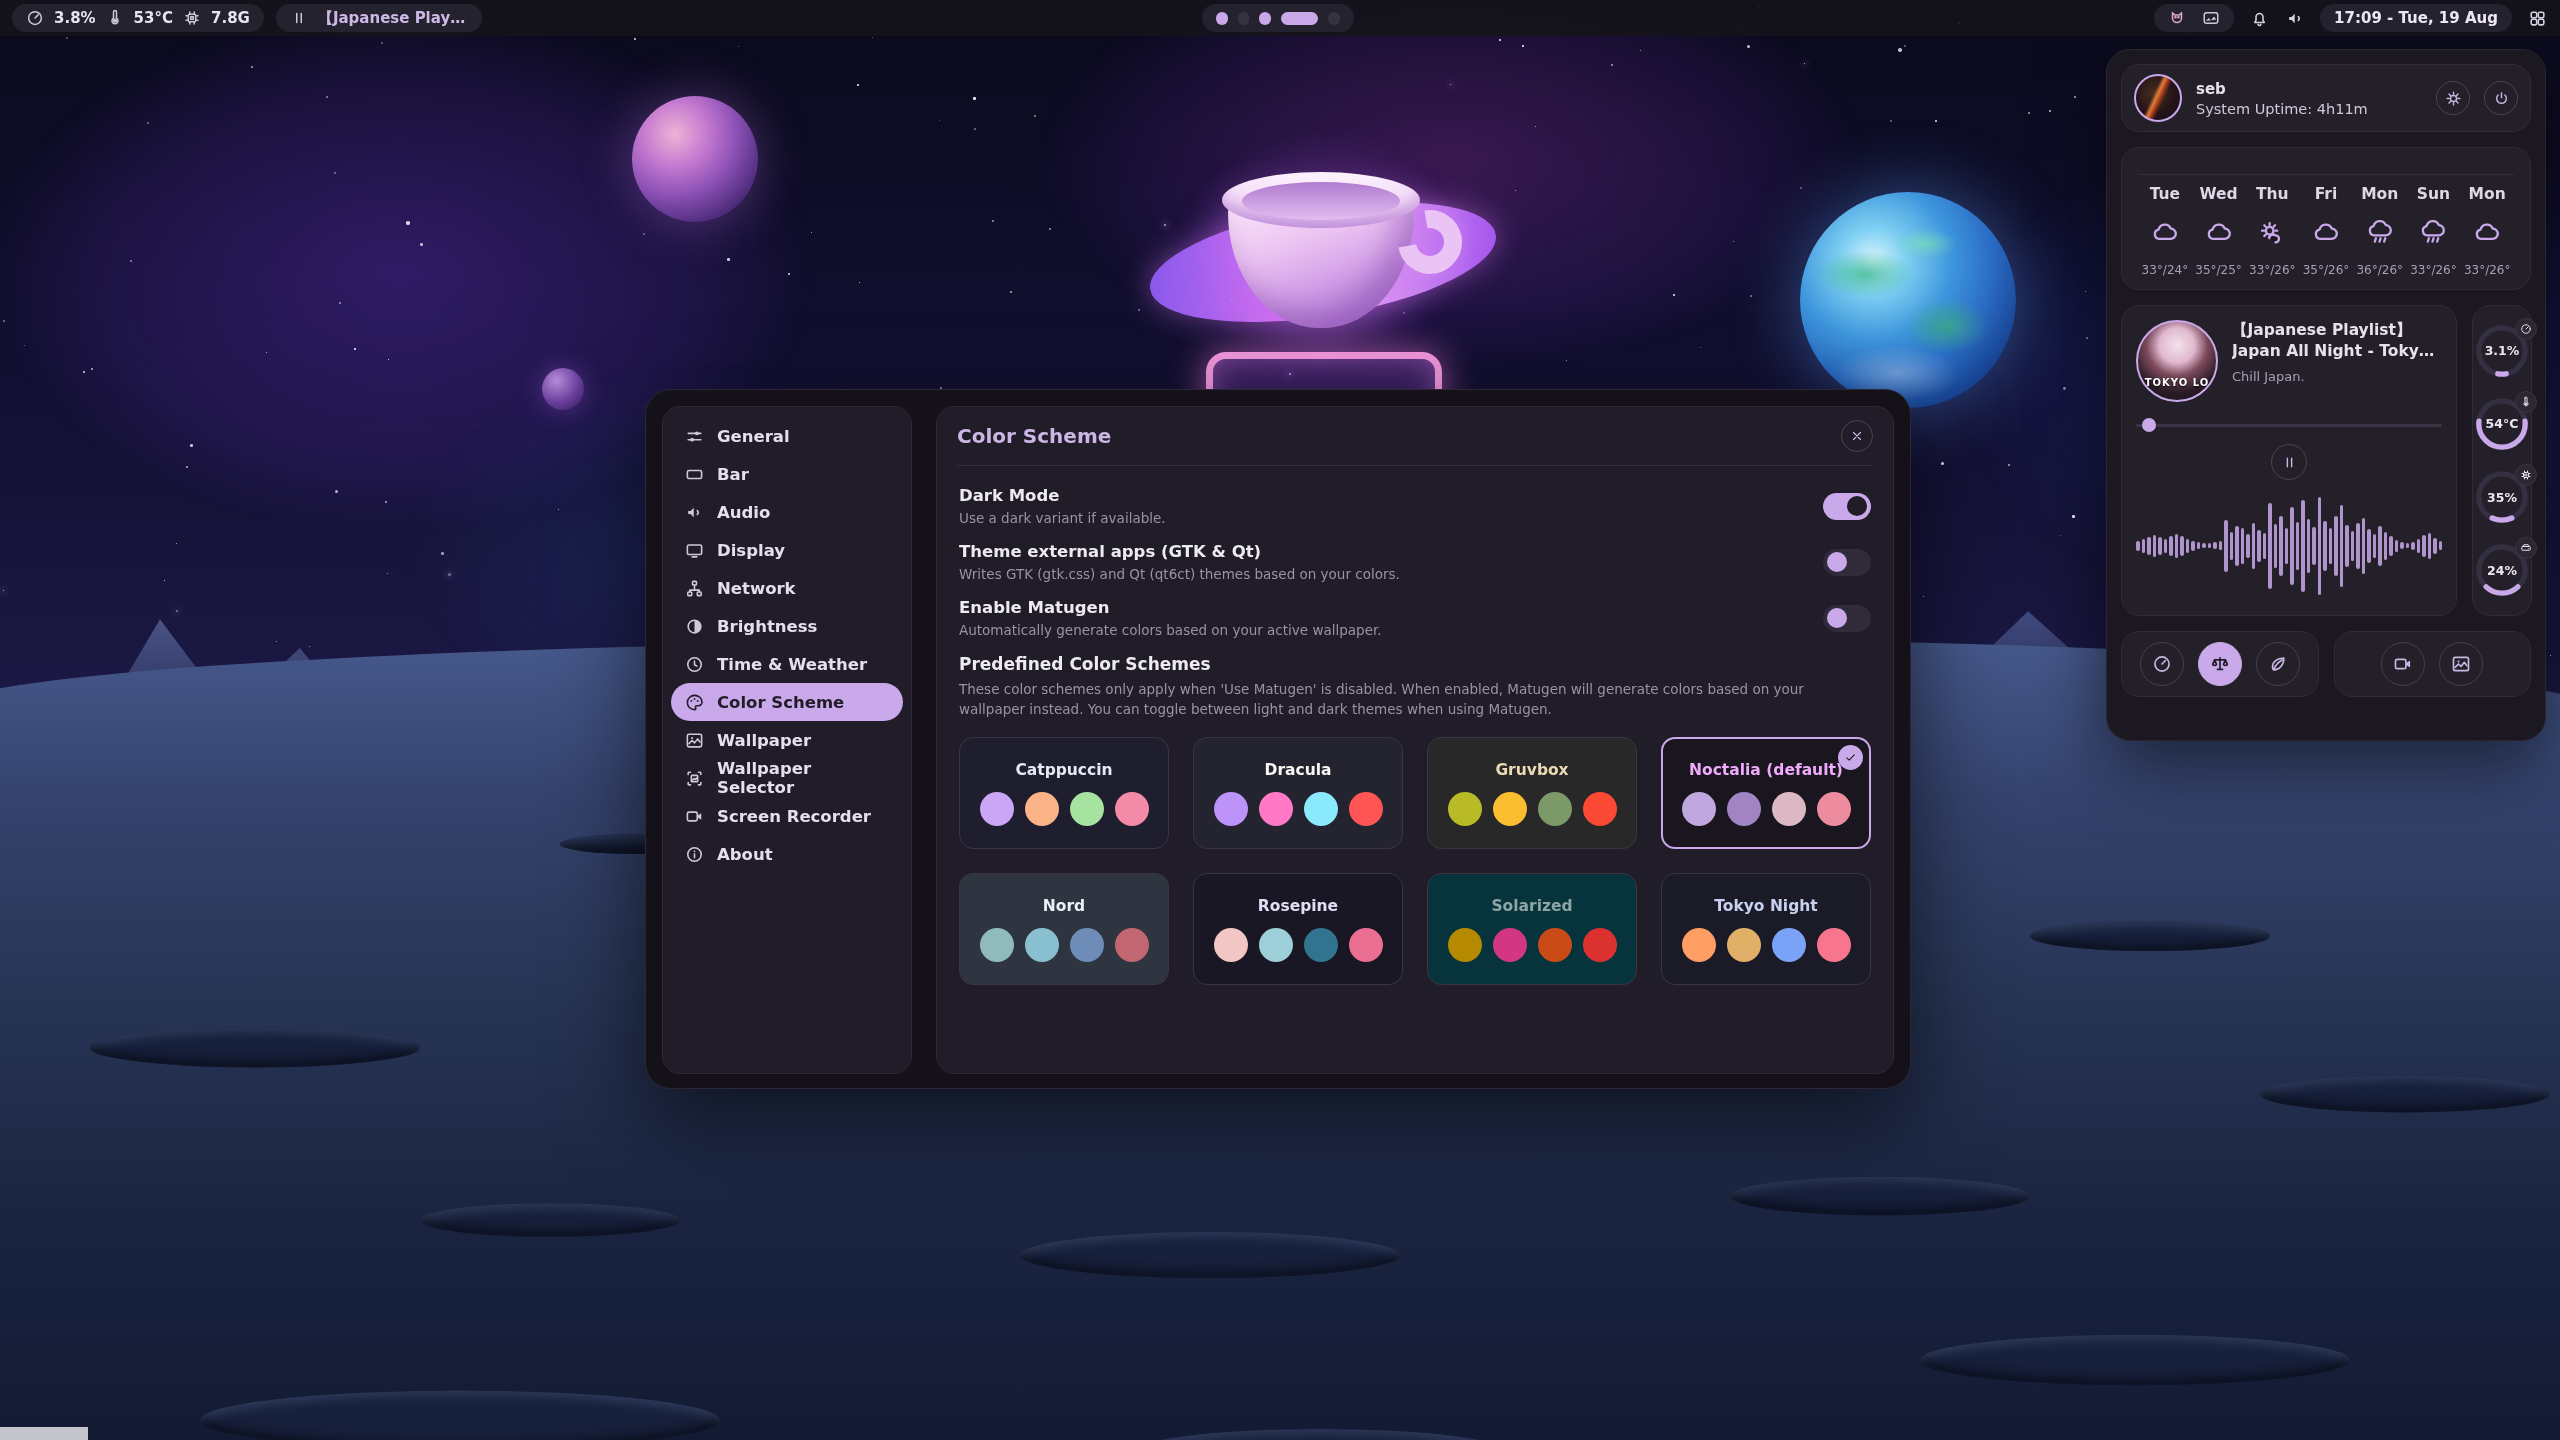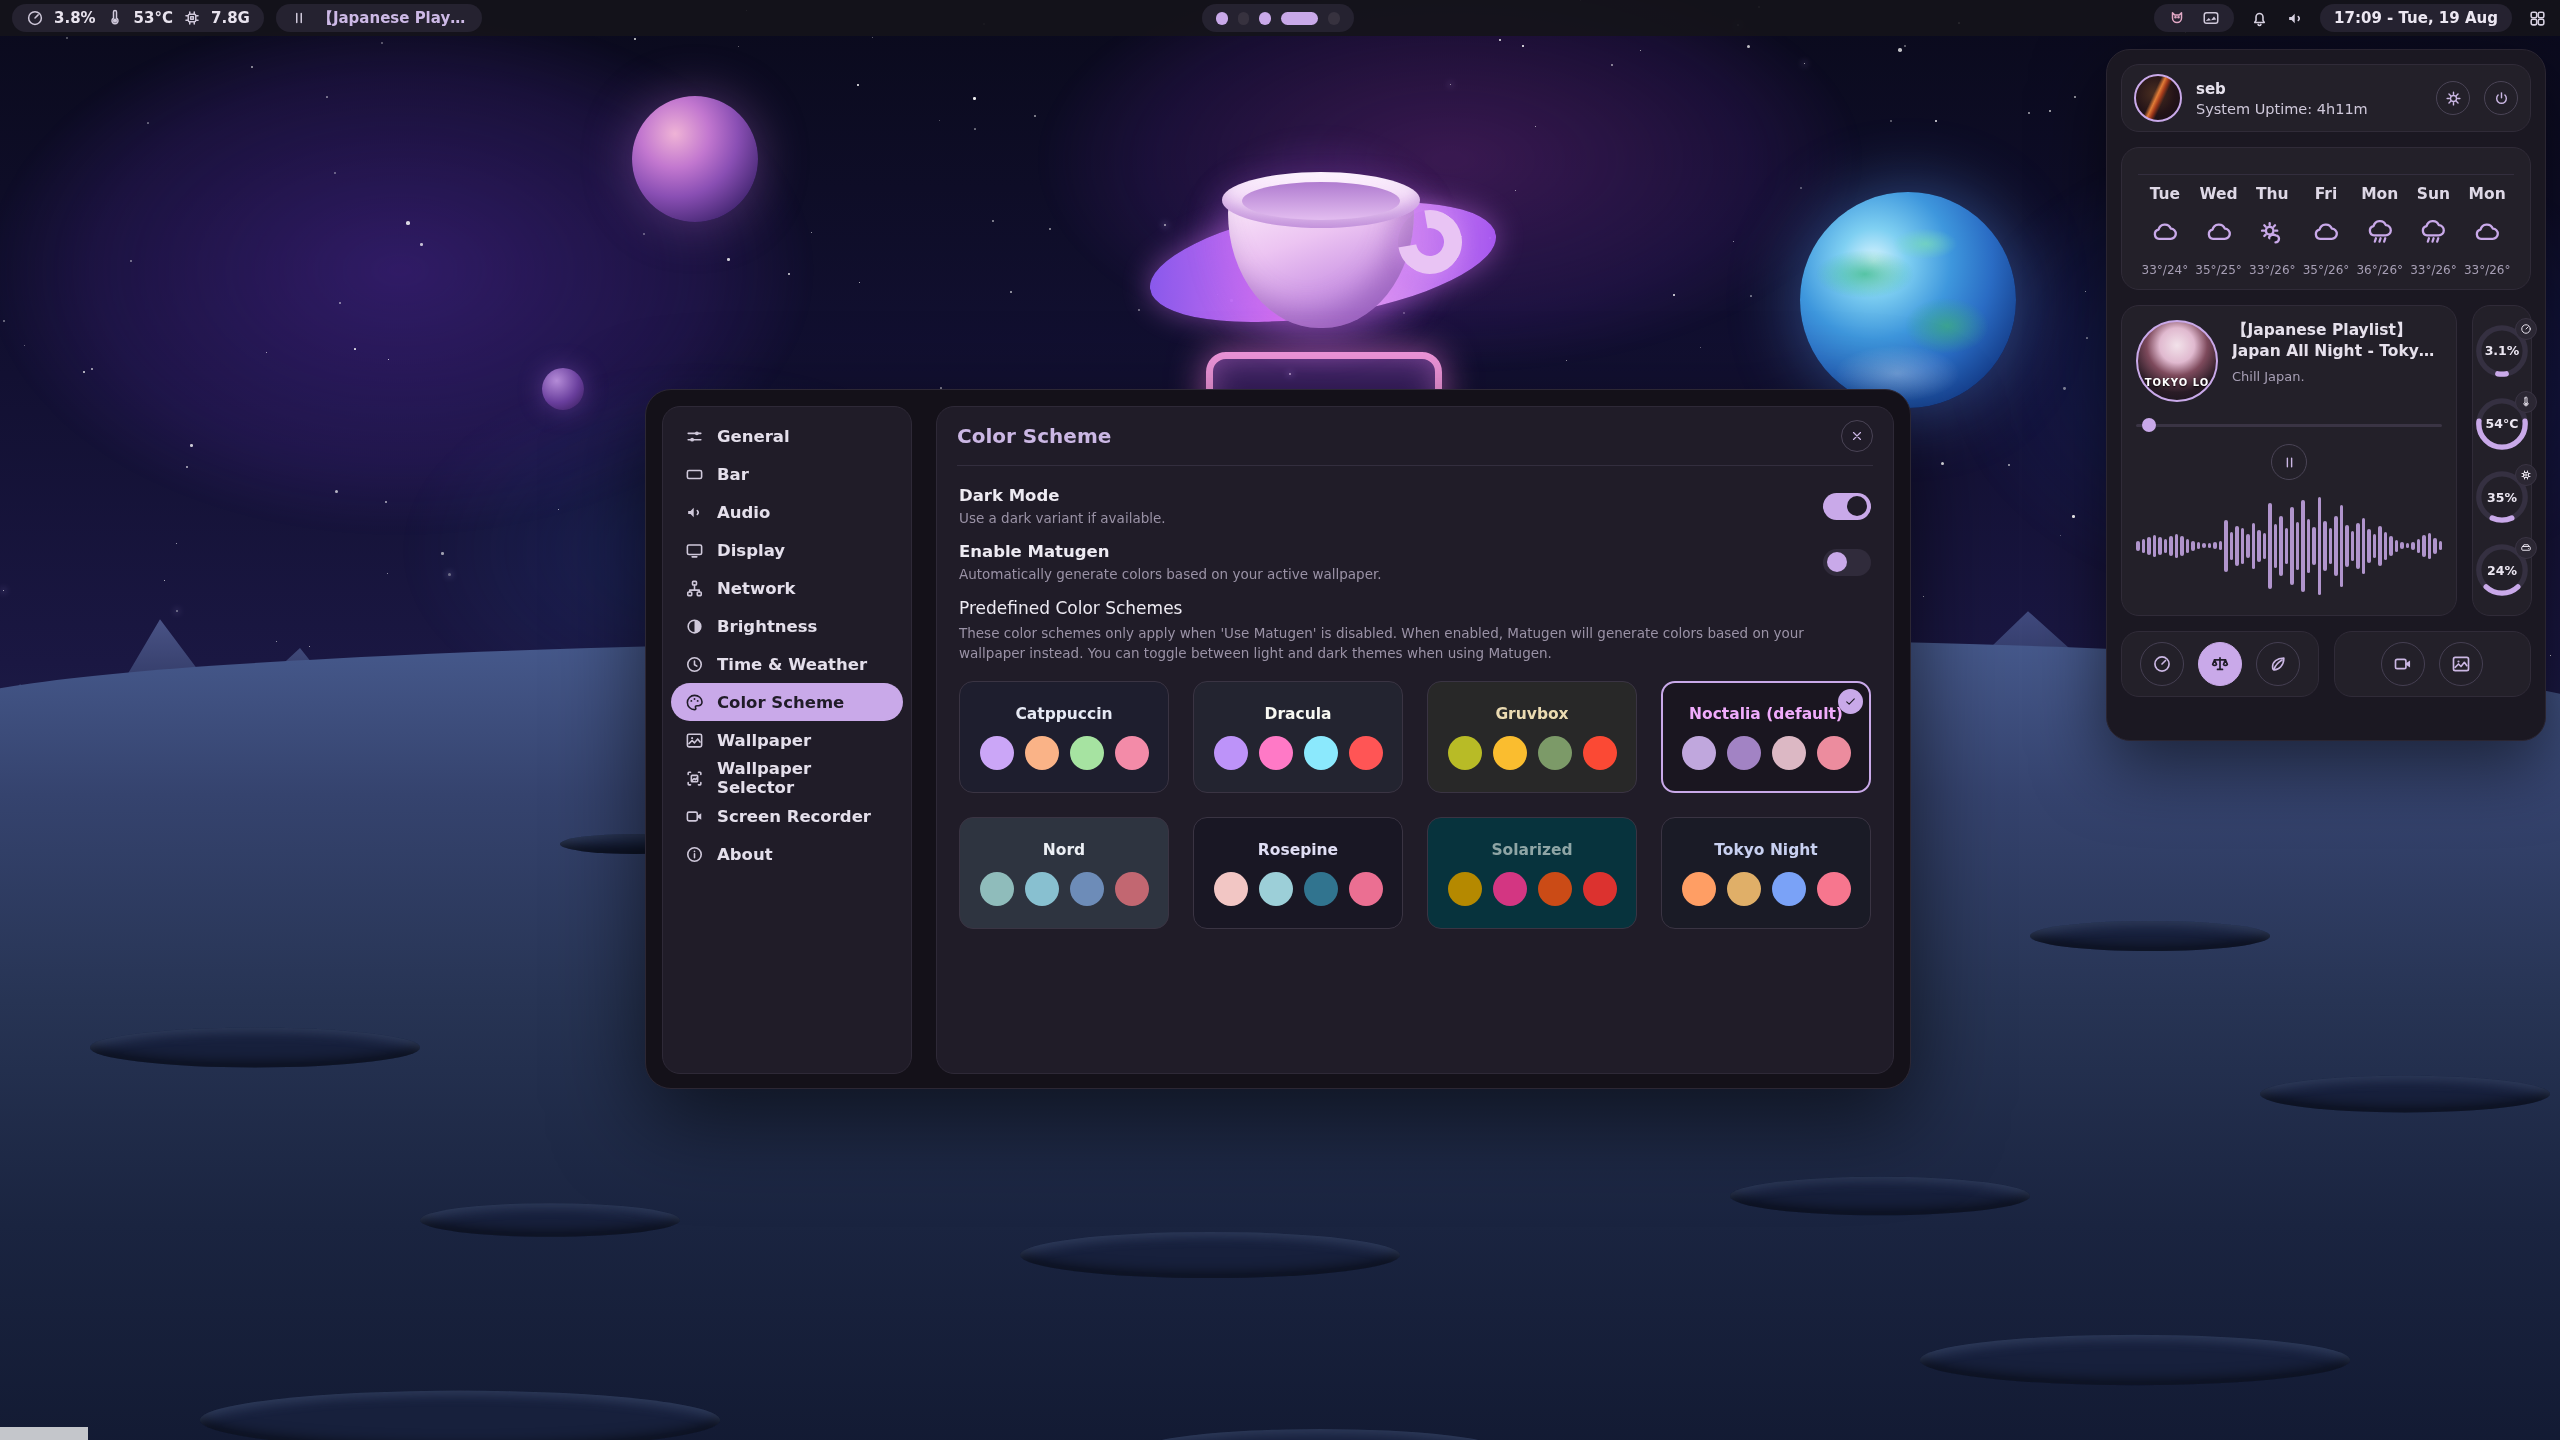--- a/index.html
+++ b/index.html
@@ -112,21 +112,21 @@
   .content-divider { height:1px; background:#332e3e; margin:0 20px; }
   .content-body { padding:20px 22px; overflow:hidden; }
   .toggle-row { display:flex; align-items:center; margin-bottom:16px; }
   .toggle-texts { flex:1; }
   .toggle-label { font-size:16.5px; font-weight:bold; color:#edeaf2; }
   .toggle-desc { font-size:13.5px; color:#9a92a6; margin-top:5px; }
   .switch { width:48px; height:27px; border-radius:14px; background:#302b3b; position:relative; flex:0 0 auto; }
   .switch .knob { position:absolute; top:3.5px; left:4px; width:20px; height:20px; border-radius:50%; background:#c9a9e9; transition:none; }
   .switch.on { background:#c9a9e9; }
   .switch.on .knob { left:24px; background:#201c28; }
-  .section-title { font-size:17px; font-weight:normal; color:#edeaf2; margin-top:9px; }
+  .section-title { font-size:17px; font-weight:bold; color:#edeaf2; margin-top:9px; }
   .section-desc { font-size:13.5px; color:#9a92a6; margin-top:6px; line-height:1.45; max-width:930px; }
   .schemes-grid { display:grid; grid-template-columns:repeat(4,1fr); gap:24px; margin-top:18px; }
   .scheme-card { height:112px; border-radius:14px; border:1px solid #3a3443; position:relative;
     display:flex; flex-direction:column; align-items:center; justify-content:center; gap:13px; }
   .scheme-card.selected { border:2px solid #c9a9e9; }
   .scheme-name { font-size:15.5px; font-weight:bold; }
   .scheme-dots { display:flex; gap:11px; }
   .scheme-dot { width:34px; height:34px; border-radius:50%; }
   .scheme-badge { position:absolute; top:6px; right:6px; width:25px; height:25px; border-radius:50%;
     background:#c9a9e9; color:#201c28; display:flex; align-items:center; justify-content:center; }
@@ -628,20 +628,29 @@
               <div class="toggle-texts">
                 <div class="toggle-label">Dark Mode</div>
                 <div class="toggle-desc">Use a dark variant if available.</div>
               </div>
               <div class="switch on">
                 <div class="knob"></div>
               </div>
             </div>
             <div class="toggle-row">
               <div class="toggle-texts">
+                <div class="toggle-label">Theme external apps (GTK &amp; Qt)</div>
+                <div class="toggle-desc">Writes GTK (gtk.css) and Qt (qt6ct) themes based on your colors.</div>
+              </div>
+              <div class="switch">
+                <div class="knob"></div>
+              </div>
+            </div>
+            <div class="toggle-row">
+              <div class="toggle-texts">
                 <div class="toggle-label">Enable Matugen</div>
                 <div class="toggle-desc">Automatically generate colors based on your active wallpaper.</div>
               </div>
               <div class="switch">
                 <div class="knob"></div>
               </div>
             </div>
           </div>
         <div class="section-title">Predefined Color Schemes</div>
         <div class="section-desc">These color schemes only apply when 'Use Matugen' is disabled. When enabled, Matugen will generate colors based on your wallpaper instead. You can toggle between light and dark themes when using Matugen.</div>

